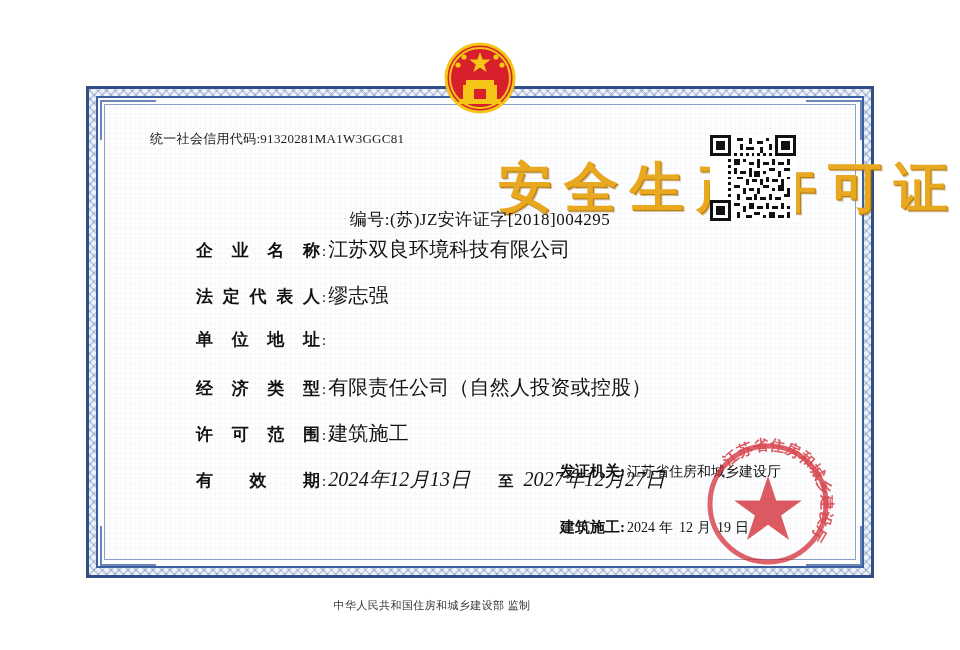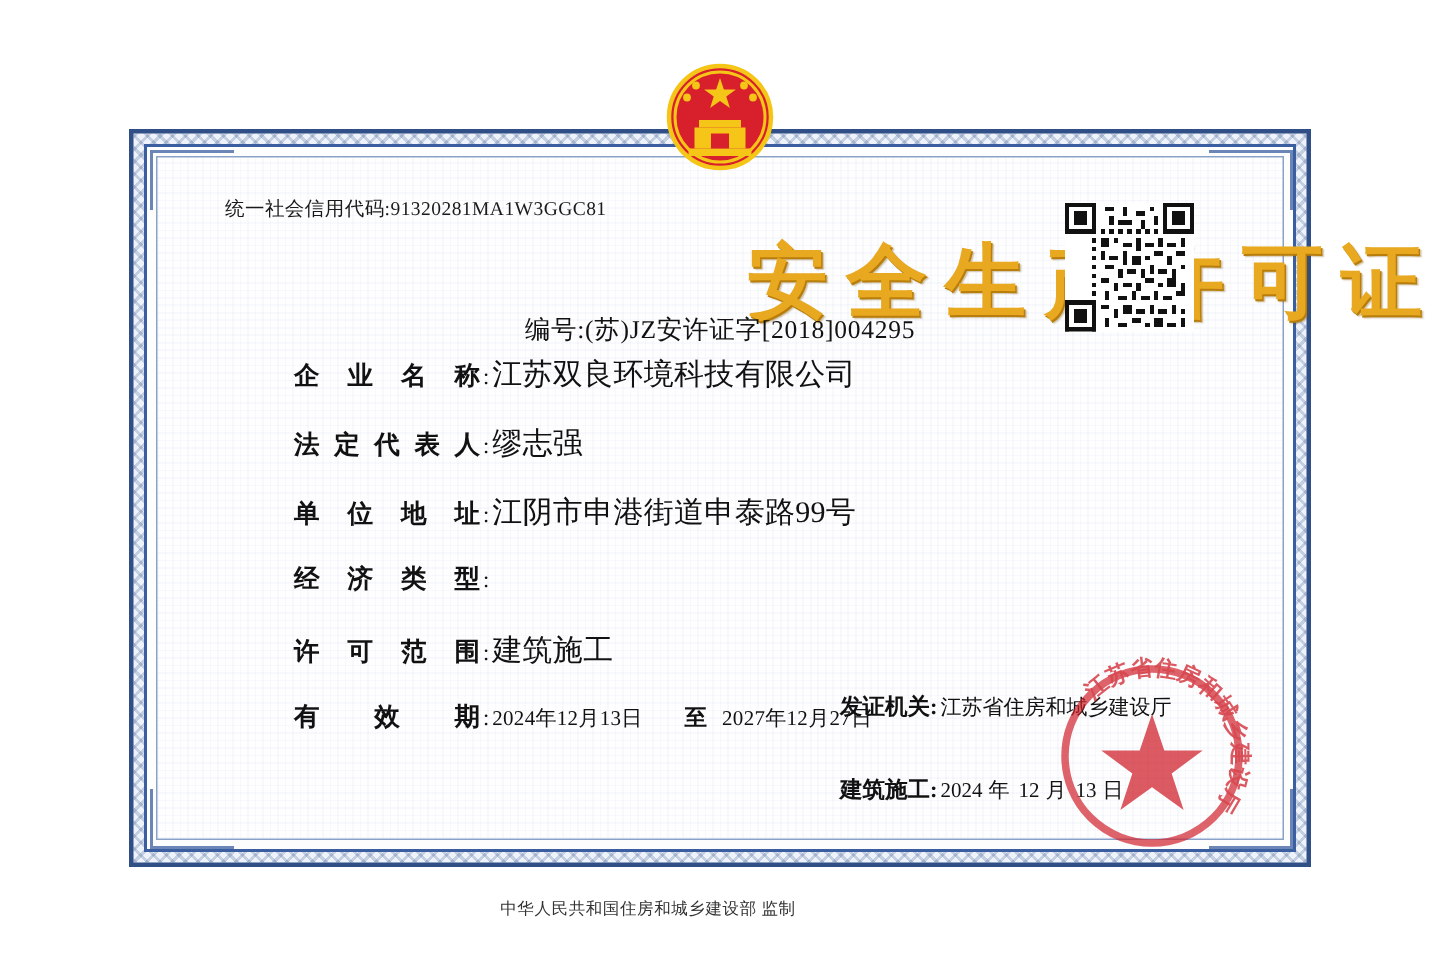--- a/index.html
+++ b/index.html
@@ -161,21 +161,21 @@
   .field-colon {
     font-size: 15px;
     color: #111;
     padding: 0 2px 0 2px;
   }
   .field-value {
     font-size: 20px;
     color: #111;
     letter-spacing: 0.2px;
   }
-  .valid-row .field-value { font-size: 14px; }
+  .valid-row .field-value { font-size: 20px; font-style: italic; }
   .valid-sep {
     display: inline-block;
     padding: 0 10px 0 28px;
     font-size: 15px;
     font-weight: bold;
     color: #111;
   }
 
   .issuer-block {
     position: absolute;
@@ -396,31 +396,31 @@
     </div>
 
     <div class="field-row">
       <div class="field-label">
         <span>单</span>
         <span>位</span>
         <span>地</span>
         <span>址</span>
       </div>
       <span class="field-colon">:</span>
-      <span class="field-value">江阴市申港街道申泰路99号</span>
     </div>
 
     <div class="field-row">
       <div class="field-label">
         <span>经</span>
         <span>济</span>
         <span>类</span>
         <span>型</span>
       </div>
       <span class="field-colon">:</span>
+      <span class="field-value">有限责任公司（自然人投资或控股）</span>
     </div>
 
     <div class="field-row">
       <div class="field-label">
         <span>许</span>
         <span>可</span>
         <span>范</span>
         <span>围</span>
       </div>
       <span class="field-colon">:</span>
@@ -445,21 +445,21 @@
     <div class="issuer-row">
       <span class="issuer-label">发证机关:</span>
       <span class="issuer-value">江苏省住房和城乡建设厅</span>
     </div>
     <div class="issuer-row date-value">
       <span class="issuer-label">建筑施工:</span>
       <span class="issuer-value dpart">2024</span>
       <span class="issuer-value dunit">年</span>
       <span class="issuer-value dpart">12</span>
       <span class="issuer-value dunit">月</span>
-      <span class="issuer-value dpart">13</span>
+      <span class="issuer-value dpart">19</span>
       <span class="issuer-value dunit">日</span>
     </div>
   </div>
 
   <div class="seal">
     <svg viewBox="0 0 152 152" width="152" height="152">
       <defs>
         <path id="sealArc" d="M 76,76 m -54,0 a 54,54 0 1,1 108,0 a 54,54 0 1,1 -108,0"></path>
       </defs>
       <circle cx="76" cy="76" r="58" fill="none" stroke="#d0202a" stroke-width="5" opacity="0.85"></circle>

